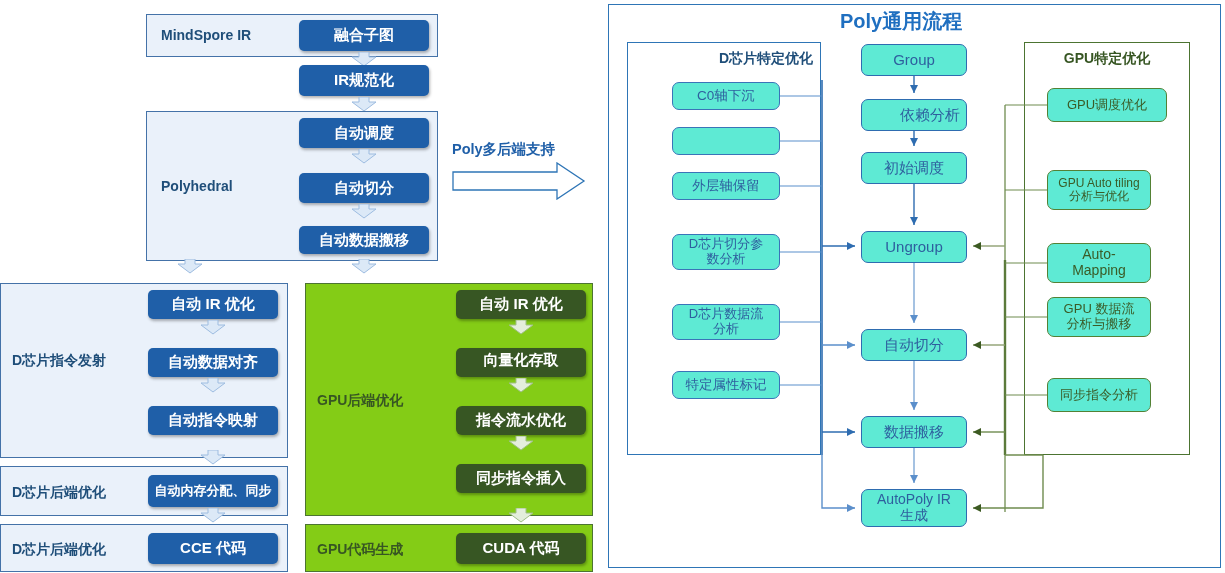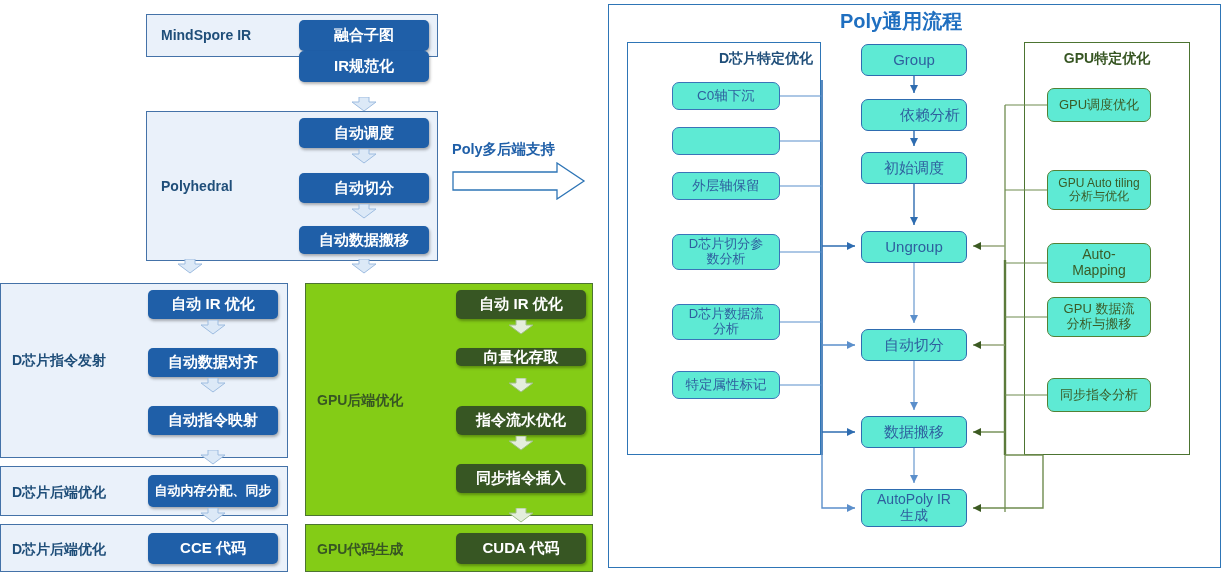--- a/index.html
+++ b/index.html
@@ -47,21 +47,21 @@
   <span class="grp-label" style="left:14px;top:12px;">MindSpore IR</span>
 </div>
 <div class="abs sbox blue" style="left:299px;top:20px;width:130px;height:31px;font-size:15px;">融合子图</div>
 
 <div class="chev" style="left:351px;top:52px;">
   <svg width="26" height="15" viewBox="0 0 26 15">
     <path d="M8 0 H18 V5 H25 L13 14 L1 5 H8 Z" fill="#DCE9F7" stroke="#9DBCE0" stroke-width="1"></path>
   </svg>
 </div>
 
-<div class="abs sbox blue" style="left:299px;top:51px;width:130px;height:31px;font-size:15px;">IR规范化</div>
+<div class="abs sbox blue" style="left:299px;top:65px;width:130px;height:31px;font-size:15px;">IR规范化</div>
 
 <div class="chev" style="left:351px;top:97px;">
   <svg width="26" height="15" viewBox="0 0 26 15">
     <path d="M8 0 H18 V5 H25 L13 14 L1 5 H8 Z" fill="#DCE9F7" stroke="#9DBCE0" stroke-width="1"></path>
   </svg>
 </div>
 
 <div class="abs grp" style="left:146px;top:111px;width:292px;height:150px;">
   <span class="grp-label" style="left:14px;top:66px;">Polyhedral</span>
 </div>
@@ -136,21 +136,21 @@
 
 <div class="abs grp g" style="left:305px;top:283px;width:288px;height:233px;">
   <span class="grp-label green" style="left:11px;top:108px;">GPU后端优化</span>
 </div>
 <div class="abs sbox green" style="left:456px;top:290px;width:130px;height:29px;font-size:15px;">自动 IR 优化</div>
 <div class="chev" style="left:508px;top:320px;">
   <svg width="26" height="15" viewBox="0 0 26 15">
     <path d="M8 0 H18 V5 H25 L13 14 L1 5 H8 Z" fill="#E4EEDC" stroke="#9FBE85" stroke-width="1"></path>
   </svg>
 </div>
-<div class="abs sbox green" style="left:456px;top:348px;width:130px;height:18px;font-size:15px;">向量化存取</div>
+<div class="abs sbox green" style="left:456px;top:348px;width:130px;height:29px;font-size:15px;font-family:Liberation Mono, monospace;">向量化存取</div>
 <div class="chev" style="left:508px;top:378px;">
   <svg width="26" height="15" viewBox="0 0 26 15">
     <path d="M8 0 H18 V5 H25 L13 14 L1 5 H8 Z" fill="#E4EEDC" stroke="#9FBE85" stroke-width="1"></path>
   </svg>
 </div>
 <div class="abs sbox green" style="left:456px;top:406px;width:130px;height:29px;font-size:15px;border-radius:6px;">指令流水优化</div>
 <div class="chev" style="left:508px;top:436px;">
   <svg width="26" height="15" viewBox="0 0 26 15">
     <path d="M8 0 H18 V5 H25 L13 14 L1 5 H8 Z" fill="#E4EEDC" stroke="#9FBE85" stroke-width="1"></path>
   </svg>
@@ -188,21 +188,21 @@
 <div class="abs rbox flow" style="left:861px;top:152px;width:106px;height:32px;font-size:15px;">初始调度</div>
 <div class="abs rbox flow" style="left:861px;top:231px;width:106px;height:32px;font-size:15px;">Ungroup</div>
 <div class="abs rbox flow" style="left:861px;top:329px;width:106px;height:32px;font-size:15px;">自动切分</div>
 <div class="abs rbox flow" style="left:861px;top:416px;width:106px;height:32px;font-size:15px;">数据搬移</div>
 <div class="abs rbox flow" style="left:861px;top:489px;width:106px;height:38px;font-size:14px;white-space:pre-line;">AutoPoly IR
 生成</div>
 
 <div class="abs subpanel green" style="left:1024px;top:42px;width:166px;height:413px;"></div>
 <div class="sub-ttl green" style="left:1024px;top:50px;width:166px;">GPU特定优化</div>
 
-<div class="abs rbox g" style="left:1047px;top:88px;width:104px;height:34px;font-size:13px;">GPU调度优化</div>
+<div class="abs rbox g" style="left:1047px;top:88px;width:120px;height:34px;font-size:13px;">GPU调度优化</div>
 <div class="abs rbox g" style="left:1047px;top:170px;width:104px;height:40px;font-size:12px;white-space:pre-line;">GPU Auto tiling
 分析与优化</div>
 <div class="abs rbox g" style="left:1047px;top:243px;width:104px;height:40px;font-size:14px;white-space:pre-line;">Auto-
 Mapping</div>
 <div class="abs rbox g" style="left:1047px;top:297px;width:104px;height:40px;font-size:13px;white-space:pre-line;">GPU 数据流
 分析与搬移</div>
 <div class="abs rbox g" style="left:1047px;top:378px;width:104px;height:34px;font-size:13px;">同步指令分析</div>
 
 <svg class="svgl" width="1225" height="573">
   <defs>

